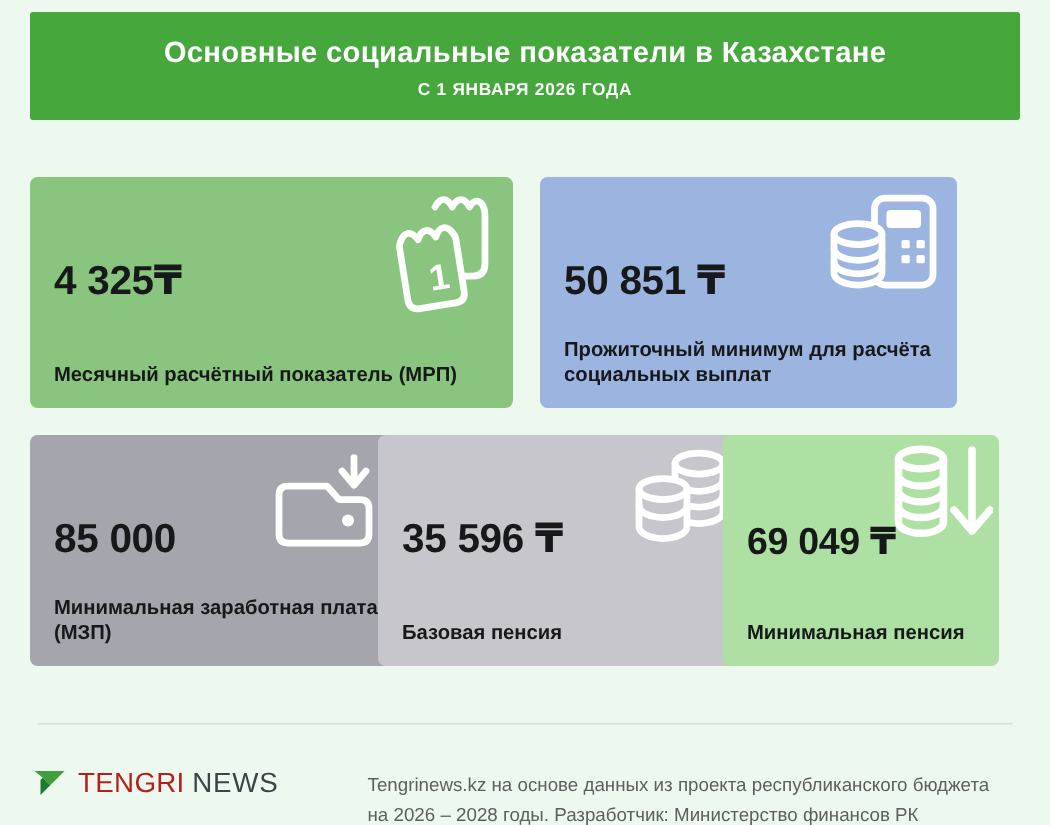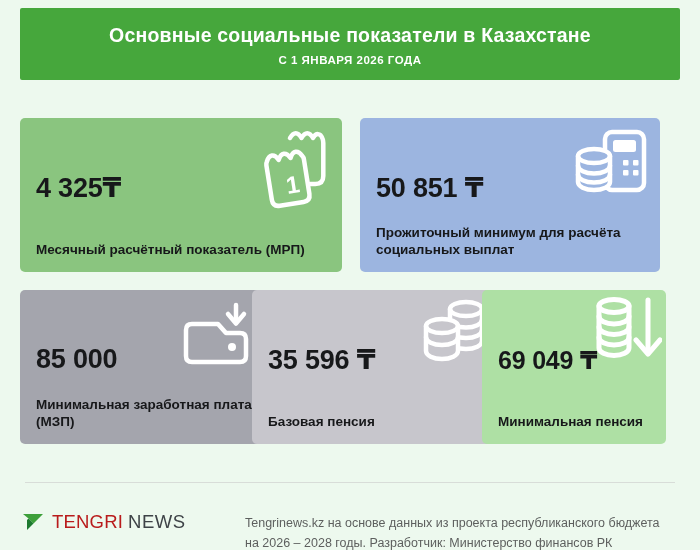--- a/index.html
+++ b/index.html
@@ -13,21 +13,21 @@
   
   .header{
     position:absolute;left:20px;top:8px;width:660px;height:72px;
     color:#fff;text-align:center;border-radius:2px;
   }
   .header .title{padding-top:16px;font-size:19.5px;font-weight:700;letter-spacing:.2px;}
   .header .subtitle{margin-top:7px;font-size:11.5px;font-weight:700;letter-spacing:.5px;}
   
   .card{position:absolute;border-radius:5px;}
   .c1{left:20px;top:118px;width:322px;height:154px;}
-  .c2{left:360px;top:118px;width:300px;height:154px;}
+  .c2{left:360px;top:118px;width:278px;height:154px;}
   .c3{left:20px;top:290px;width:218px;height:154px;}
   .c4{left:252px;top:290px;width:244px;height:154px;}
   .c5{left:482px;top:290px;width:184px;height:154px;}
   .value{
     position:absolute;left:16px;top:12px;
     font-size:27px;font-weight:700;color:#17181a;white-space:nowrap;letter-spacing:-.2px;margin-top:42px;
   }
   .c5 .value{font-size:25px;top:14px;}
   .label{
     position:absolute;left:16px;right:14px;bottom:13px;

